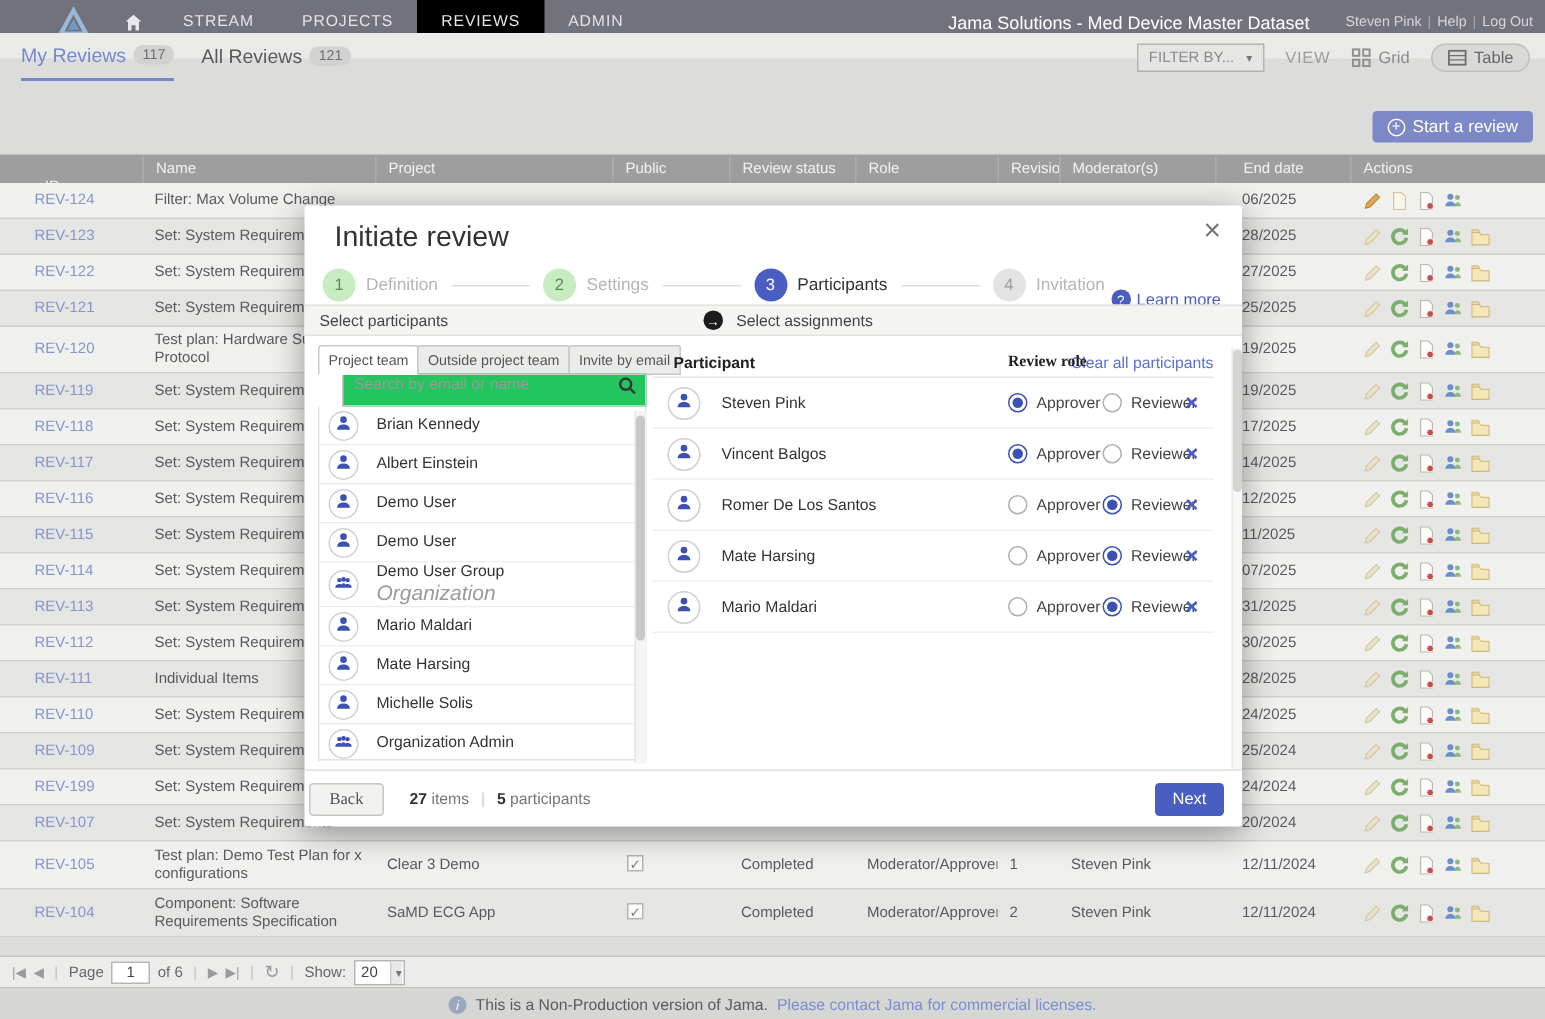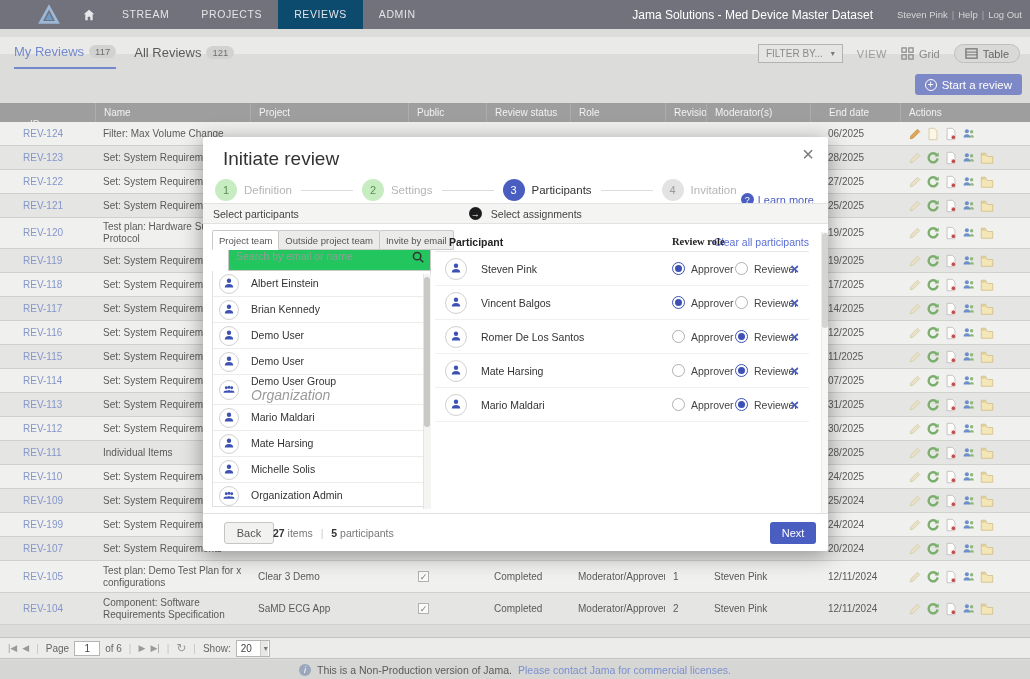--- a/index.html
+++ b/index.html
@@ -7,29 +7,29 @@
     font-family:"Liberation Sans","DejaVu Sans",sans-serif; background:#dcdcda; }
   .page { position:relative; width:1030px; height:679px; }
 
   
   .topnav { position:absolute; top:0; left:0; right:0; height:29px; background:#72727c;
     display:flex; align-items:stretch; }
   .logo { width:26px; height:26px; margin:2px 10px 0 36px; }
   .home-btn { display:flex; align-items:center; padding:0 10px; cursor:pointer; }
   .nav-link { color:#e4e4e8; font-size:10.5px; letter-spacing:.6px; line-height:29px;
     padding:0 16px; cursor:pointer; }
-  .nav-link.active { background:#0c4a6e; }
+  .nav-link.active { background:#000000; }
   .topnav-right { margin-left:auto; display:flex; align-items:center; }
   .dataset-title { color:#fff; font-size:12px; margin-right:24px; }
   .user-links { color:#d6d6da; font-size:9.5px; margin-right:8px; }
   .user-links span.lnk { cursor:pointer; }
   .user-links .sep { color:#a9a9b1; margin:0 4px; }
 
   
-  .subheader { position:absolute; top:37px; left:0; right:0; height:17px; background:#eaeae8;text-align:center; }
+  .subheader { position:absolute; top:22px; left:0; right:0; height:17px; background:#eaeae8;text-align:center; }
   .view-tabs { position:absolute; left:14px; top:7px; display:flex; gap:18px; }
   .vtab { display:flex; align-items:center; gap:5px; font-size:13px; color:#5a5a5a;
     padding-bottom:8px; cursor:pointer; }
   .vtab.active { color:#7388cf; border-bottom:2px solid #7388cf; }
   .count-badge { background:#d2d2d0; color:#707070; font-size:9.5px; border-radius:8px;
     padding:1px 6px; }
   .sub-right { position:absolute; right:10px; top:7px; display:flex; align-items:center; gap:14px; }
   .filterby { border:1px solid #b3b3b1; background:#e5e5e3; color:#8a8a8a; font-size:10px;
     padding:3px 7px; display:flex; gap:8px; align-items:center; cursor:pointer; }
   .filterby .caret { font-size:8px; color:#777; }
@@ -166,23 +166,23 @@
   .remove-x { position:absolute; right:10px; color:#4a5ec1; font-size:15px; font-weight:bold;
     cursor:pointer; line-height:1; }
   .rp-scroll { position:absolute; right:0; top:95px; height:282px; width:7px; background:#f7f7f5;
     border-left:1px solid #eaeae8; }
   .rp-thumb { position:absolute; top:1px; right:0; width:6px; height:95px; background:#d4d4d2;
     border-radius:3px; cursor:pointer; }
 
   
   .modal-footer { position:absolute; left:0; right:0; bottom:0; height:38px;
     border-top:1px solid #e0e0e0; }
-  .back-btn { position:absolute; left:21px; top:8px; width:50px; height:22px; background:#f2f2f0;
+  .back-btn { position:absolute; left:3px; top:8px; width:50px; height:22px; background:#f2f2f0;
     border:1px solid #c5c5c3; border-radius:3px; font-size:11px; color:#555; display:flex;
-    align-items:center; justify-content:center; cursor:pointer; }
+    align-items:center; justify-content:center; cursor:pointer;font-family:Liberation Serif, serif; }
   .counts { position:absolute; left:70px; top:13px; font-size:10.5px; color:#777; }
   .counts b { color:#333; }
   .counts .sep { color:#ccc; margin:0 5px; }
   .next-btn { position:absolute; right:12px; top:8px; width:46px; height:22px; background:#4a5ec1;
     border-radius:3px; font-size:11px; color:#fff; display:flex; align-items:center;
     justify-content:center; cursor:pointer; }
 </style>
 </head>
 <body>
 
@@ -1219,30 +1219,30 @@
         </svg>
       </div>
       <div class="dir-list" id="dir-list">
           <div class="dir-item">
             <span class="avatar">
               <span class="av-ic"><svg viewBox="0 0 24 24" fill="#3d51b5" width="12" height="12">
                   <circle cx="12" cy="7.5" r="4.4"></circle>
                   <path d="M3.5 21c0-4.7 3.8-7 8.5-7s8.5 2.3 8.5 7z"></path>
                 </svg></span>
             </span>
-            <div class="dir-name">Albert Einstein</div>
+            <div class="dir-name">Brian Kennedy</div>
           </div>
           <div class="dir-item">
             <span class="avatar">
               <span class="av-ic"><svg viewBox="0 0 24 24" fill="#3d51b5" width="12" height="12">
                   <circle cx="12" cy="7.5" r="4.4"></circle>
                   <path d="M3.5 21c0-4.7 3.8-7 8.5-7s8.5 2.3 8.5 7z"></path>
                 </svg></span>
             </span>
-            <div class="dir-name">Brian Kennedy</div>
+            <div class="dir-name">Albert Einstein</div>
           </div>
           <div class="dir-item">
             <span class="avatar">
               <span class="av-ic"><svg viewBox="0 0 24 24" fill="#3d51b5" width="12" height="12">
                   <circle cx="12" cy="7.5" r="4.4"></circle>
                   <path d="M3.5 21c0-4.7 3.8-7 8.5-7s8.5 2.3 8.5 7z"></path>
                 </svg></span>
             </span>
             <div class="dir-name">Demo User</div>
           </div>

